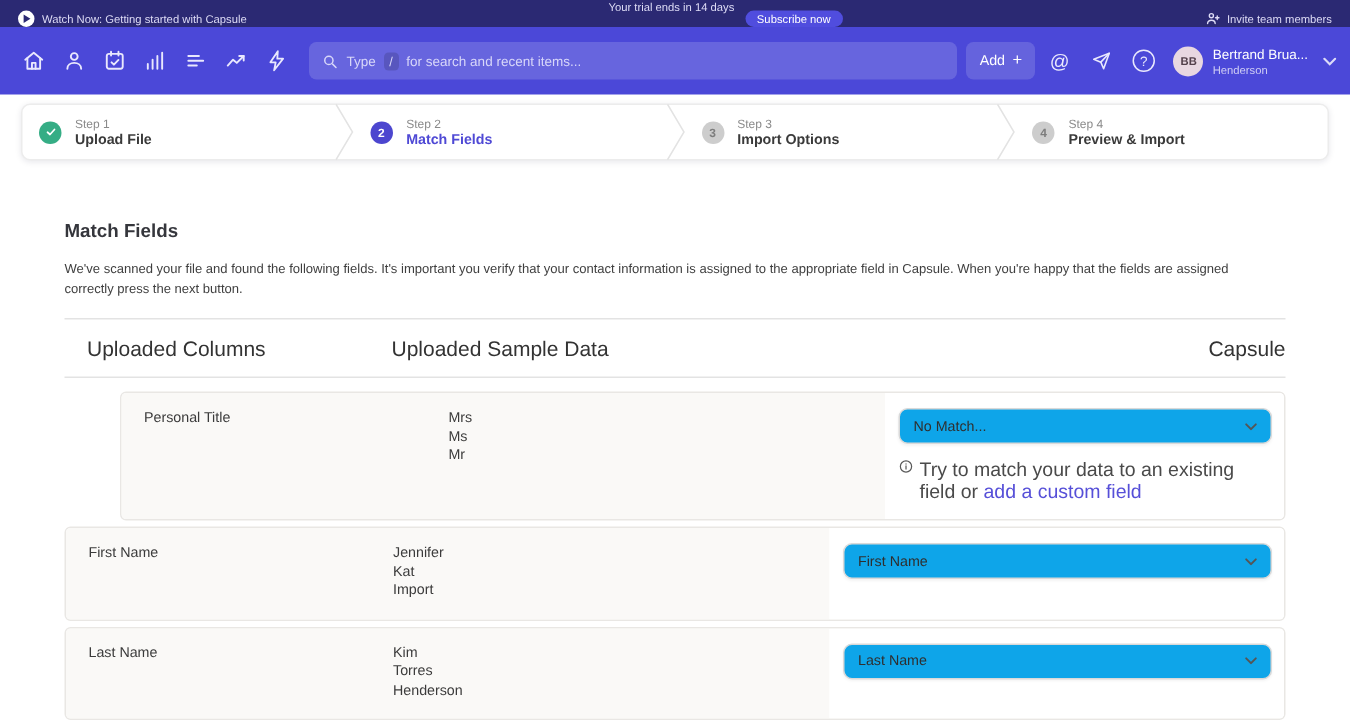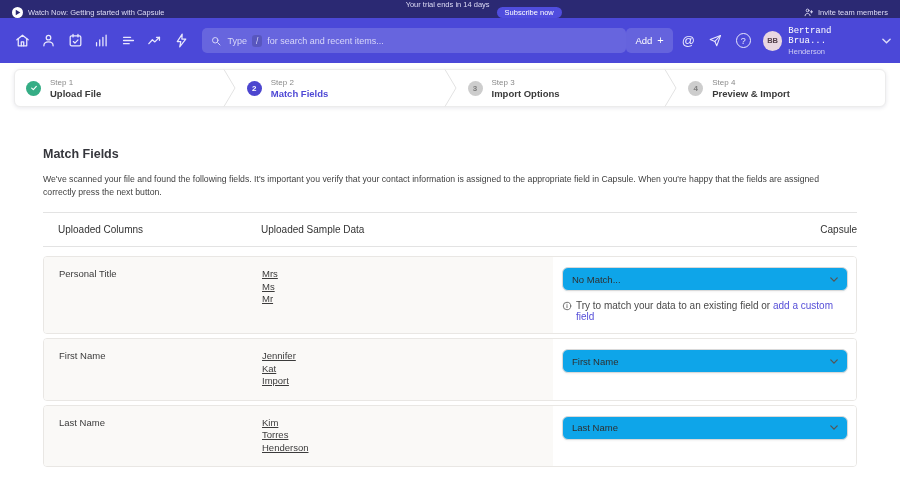--- a/index.html
+++ b/index.html
@@ -35,21 +35,21 @@
   .iconbtn { width:24px; height:24px; margin-left:4px; display:flex; align-items:center;
     justify-content:center; background:transparent; border:none; color:#e9e8fd; cursor:pointer;
     border-radius:5px; font-size:11px; }
   .qmark { width:15px; height:15px; border:1.2px solid #e9e8fd; border-radius:50%; display:flex;
     align-items:center; justify-content:center; font-size:9px; color:#e9e8fd; }
   .at { font-size:13px; color:#e9e8fd; }
   .userchip { display:flex; align-items:center; margin-left:8px; cursor:pointer; background:none; border:none; }
   .avatar { width:20px; height:20px; border-radius:50%; background:#e8d7e1; color:#53404b;
     font-size:7.5px; font-weight:bold; display:flex; align-items:center; justify-content:center; }
   .usertext { margin-left:6px; text-align:left; }
-  .username { color:#fff; font-size:9px;font-family:Liberation Mono, monospace; }
+  .username { color:#fff; font-size:9px; }
   .userorg { color:#cfcdf4; font-size:7.5px; margin-top:1px; }
   .caret { margin-left:10px; color:#dcdbf8; display:flex; }
 
   
   .stepper { margin:6px 14px 0; height:38px; background:#fff; border:1px solid #ececec;
     border-radius:6px; box-shadow:0 1px 4px rgba(20,20,60,0.10); display:flex; align-items:stretch; }
   .step { flex:1; display:flex; align-items:center; gap:9px; padding-left:11px; cursor:pointer; }
   .stepcircle { width:15px; height:15px; border-radius:50%; display:flex; align-items:center;
     justify-content:center; font-size:8px; font-weight:bold; flex:none; }
   .step.done  .stepcircle { background:#35ad85; color:#fff; }
@@ -61,38 +61,38 @@
   .step.active .steplabel { color:#4f49d5; }
   .stepsep { display:flex; align-items:center; flex:none; }
 
   
   .main { padding:0 43px; }
   .pagetitle { margin-top:40px; font-size:12.5px; font-weight:bold; color:#35363c; }
   .pagedesc { margin-top:12px; max-width:792px; font-size:8.7px; line-height:13px; color:#3f3f3f; }
 
   .matchtable { margin-top:13px; }
   .thead { display:flex; border-top:1px solid #e3e3e3; border-bottom:1px solid #e3e3e3;
-    padding:11px 0; font-size:10px; color:#333; }
+    padding:11px 0; font-size:14px; color:#333; }
   .hc1 { width:218px; padding-left:15px; }
   .hc2 { width:291px; }
   .hc3 { flex:1; padding-left:14px;text-align:right; }
 
   .mrow { display:flex; border:1px solid #e9e7e4; border-radius:4px; margin-top:4px;
     overflow:hidden; background:#fff; }
-  .mrow.first { margin-top:9px; }
+  .mrow.first { margin-top:9px;margin-left:37px; }
   .rowleft { width:509px; flex:none; background:#faf9f7; display:flex; padding:11px 0 12px; }
   .rc1 { width:218px; padding-left:15px; font-size:9.5px; color:#3b3b3b; }
-  .rc2 { font-size:9.5px; color:#3b3b3b;text-decoration:underline; }
+  .rc2 { font-size:9.5px; color:#3b3b3b; }
   .sample { line-height:12.5px; }
   .rowright { flex:1; background:#fff; padding:10px 8px 11px 9px; }
   .selectbox { width:100%; height:24px; background:#0ea5e9; border:1px solid #d9d9d9; border-radius:6px;
     box-shadow:0 1px 2px rgba(0,0,0,0.05); display:flex; align-items:center;
     justify-content:space-between; padding:0 9px; font-size:9.5px; color:#2f2f2f; cursor:pointer; }
   .selectbox svg { color:#555; flex:none; }
-  .helper { margin-top:9px; display:flex; align-items:flex-start; gap:4px; font-size:10px;
+  .helper { margin-top:9px; display:flex; align-items:flex-start; gap:4px; font-size:13px;
     color:#4a4a4a; }
   .helper svg { flex:none; margin-top:0.5px; color:#5a5a5a; }
   .helper a { color:#564fd8; text-decoration:none; cursor:pointer; }
 </style>
 </head>
 <body>
 
 <div class="topbar">
   <div class="left">
     <span class="playwrap">

